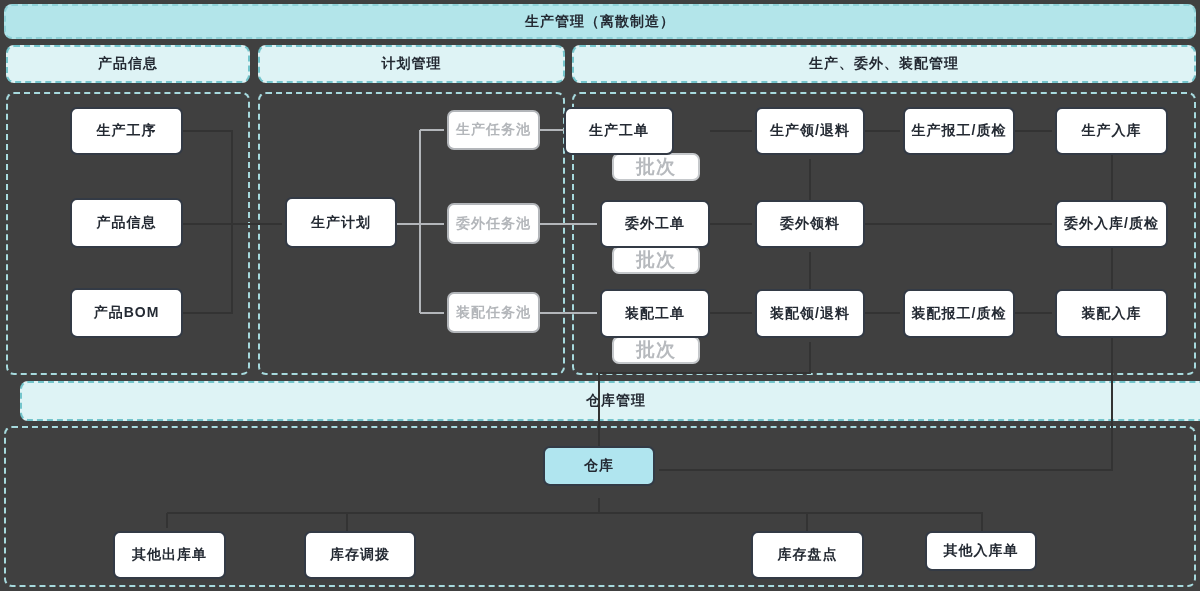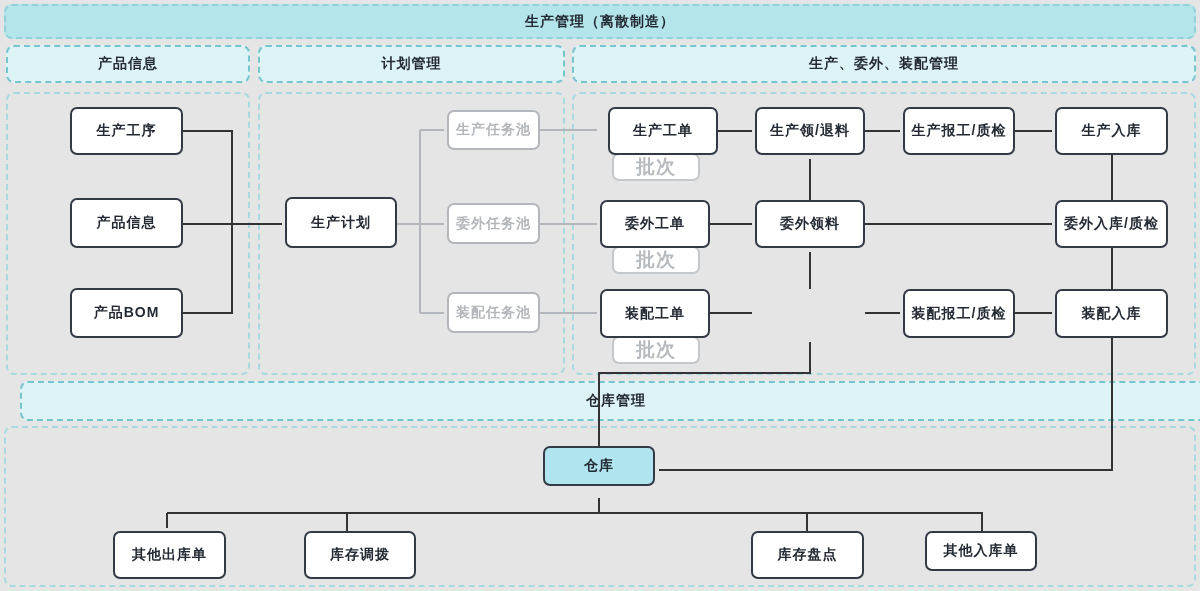--- a/index.html
+++ b/index.html
@@ -1,18 +1,18 @@
 <!DOCTYPE html>
 <html style="--banner-fill: #b3e5ea; --banner-dash: #8fd2d8; --header-fill: #def3f5; --header-dash: #74c5cc; --body-dash: #a7dade; --warehouse-fill: #b0e5ef; --node-border: #333a45; --line-dark: #333333; --gray: #b3b6ba; --text-dark: #242a33;"><head>
 <meta charset="utf-8">
 <style>
   *{margin:0;padding:0;box-sizing:border-box}
   html,body{background:#fff}
   body{font-family:"Liberation Sans","DejaVu Sans",sans-serif}
-  .canvas{position:relative;width:1200px;height:591px;background:#e5e5e5;overflow:hidden}
+  .canvas{position:relative;width:1200px;height:591px;background:#404040;overflow:hidden}
 
   .band{position:absolute;border:2px dashed var(--header-dash,#74c5cc);background:var(--header-fill,#def3f5);
         border-radius:8px;display:flex;align-items:center;justify-content:center;
         font-weight:bold;font-size:14px;color:var(--text-dark,#242a33);letter-spacing:1px}
   .banner{background:var(--banner-fill,#b3e5ea);border-color:var(--banner-dash,#8fd2d8)}
 
   .zone{position:absolute;border:2px dashed var(--body-dash,#a7dade);border-radius:8px;background:transparent}
 
   .node{position:absolute;border:2px solid var(--node-border,#333a45);border-radius:7px;background:#fff;
         display:flex;align-items:center;justify-content:center;font-weight:bold;font-size:14px;
@@ -138,21 +138,21 @@
   <div class="node gray" style="left:447px;top:110px;width:93px;height:40px">
     <span>生产任务池</span>
   </div>
   <div class="node gray" style="left:447px;top:203px;width:93px;height:41px">
     <span>委外任务池</span>
   </div>
   <div class="node gray" style="left:447px;top:292px;width:93px;height:41px">
     <span>装配任务池</span>
   </div>
 
-  <div class="node" style="left:608px;top:107px;width:110px;height:48px">
+  <div class="node" style="left:564px;top:107px;width:110px;height:48px">
     <span>生产工单</span>
   </div>
   <div class="node batch" style="left:612px;top:153px;width:88px;height:28px">
     <span>批次</span>
   </div>
   <div class="node" style="left:755px;top:107px;width:110px;height:48px">
     <span>生产领/退料</span>
   </div>
   <div class="node" style="left:903px;top:107px;width:112px;height:48px">
     <span>生产报工/质检</span>
@@ -173,20 +173,23 @@
   <div class="node" style="left:1055px;top:200px;width:113px;height:48px">
     <span>委外入库/质检</span>
   </div>
 
   <div class="node" style="left:600px;top:289px;width:110px;height:49px">
     <span>装配工单</span>
   </div>
   <div class="node batch" style="left:612px;top:336px;width:88px;height:28px">
     <span>批次</span>
   </div>
+  <div class="node" style="left:755px;top:289px;width:110px;height:49px">
+    <span>装配领/退料</span>
+  </div>
   <div class="node" style="left:903px;top:289px;width:112px;height:49px">
     <span>装配报工/质检</span>
   </div>
   <div class="node" style="left:1055px;top:289px;width:113px;height:49px">
     <span>装配入库</span>
   </div>
 
   <div class="node cyan" style="left:543px;top:446px;width:112px;height:40px">
     <span>仓库</span>
   </div>

